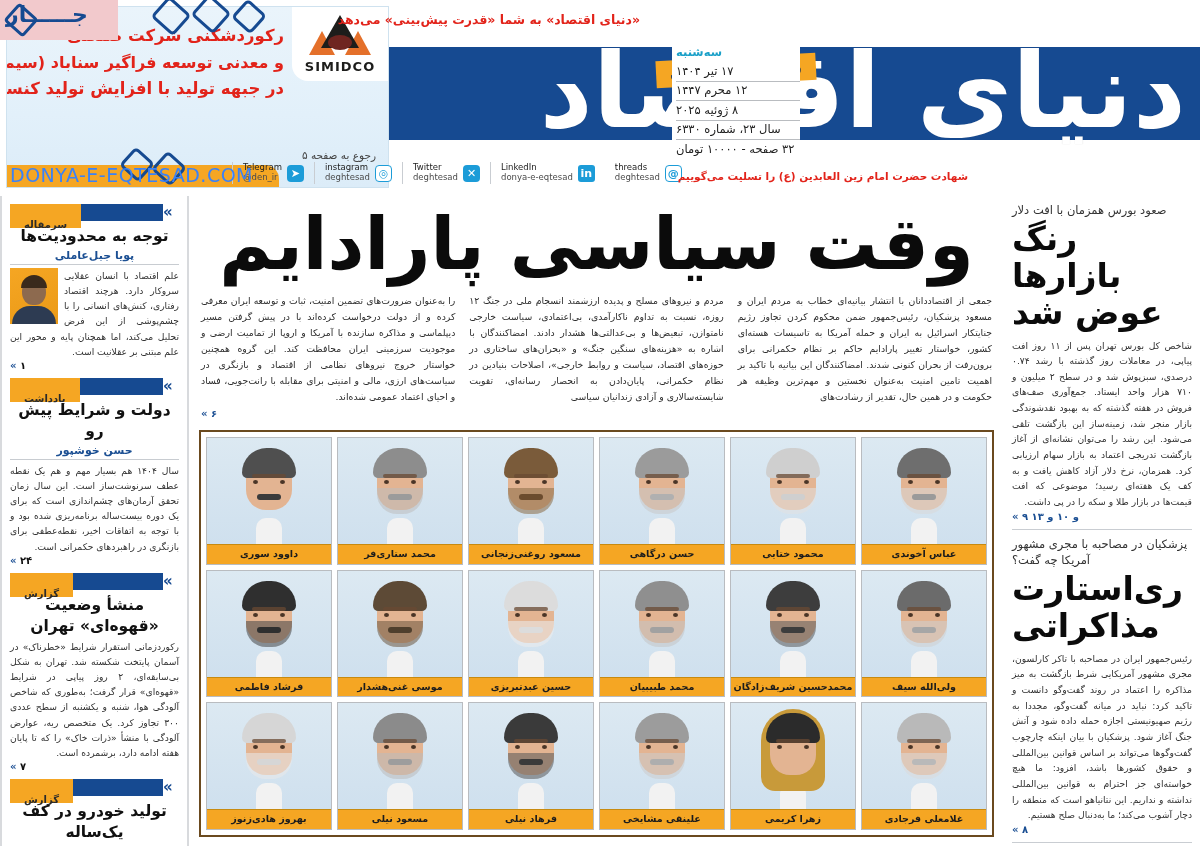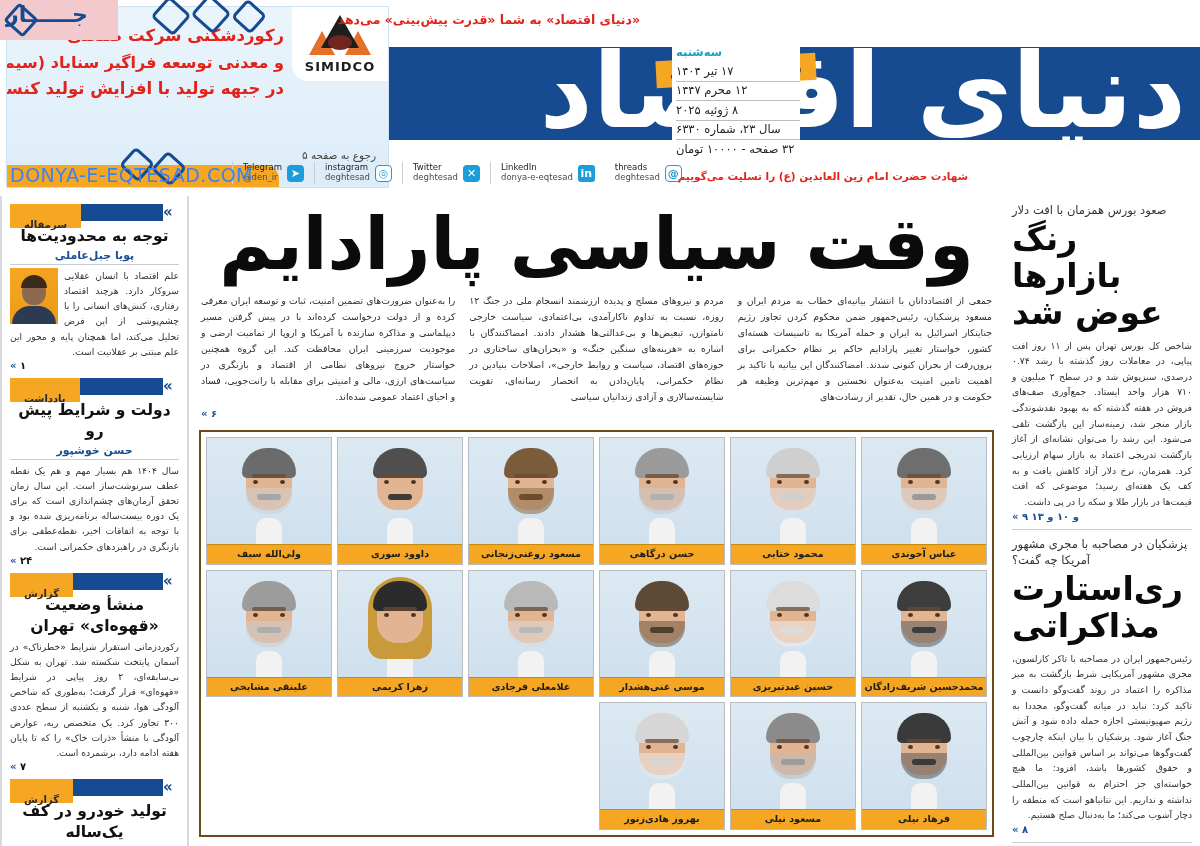--- a/index.html
+++ b/index.html
@@ -555,20 +555,33 @@
                 <span class="eyeL"></span>
                 <span class="eyeR"></span>
                 <span class="mous" style="background:#6b4c2e"></span>
               </div>
               <div class="name">مسعود روغنی‌زنجانی</div>
             </div>
             <div class="cell">
               <div class="ph">
                 <span class="shirt"></span>
                 <span class="face"></span>
+                <span class="beard" style="background:#bdbdbd;opacity:.55"></span>
+                <span class="hair" style="background:#8d8d8d"></span>
+                <span class="brow"></span>
+                <span class="eyeL"></span>
+                <span class="eyeR"></span>
+                <span class="mous" style="background:#9b9b9b"></span>
+              </div>
+              <div class="name">محمد ستاری‌فر</div>
+            </div>
+            <div class="cell">
+              <div class="ph">
+                <span class="shirt"></span>
+                <span class="face"></span>
                 <span class="hair" style="background:#4f4f4f"></span>
                 <span class="brow"></span>
                 <span class="eyeL"></span>
                 <span class="eyeR"></span>
                 <span class="mous" style="background:#3b3b3b"></span>
               </div>
               <div class="name">داوود سوری</div>
             </div>
             <div class="cell">
               <div class="ph">
@@ -593,20 +606,33 @@
                 <span class="eyeL"></span>
                 <span class="eyeR"></span>
                 <span class="mous" style="background:#3d3d3d"></span>
               </div>
               <div class="name">محمدحسین شریف‌زادگان</div>
             </div>
             <div class="cell">
               <div class="ph">
                 <span class="shirt"></span>
                 <span class="face"></span>
+                <span class="beard" style="background:#c4c4c4;opacity:.55"></span>
+                <span class="hair" style="background:#8f8f8f"></span>
+                <span class="brow"></span>
+                <span class="eyeL"></span>
+                <span class="eyeR"></span>
+                <span class="mous" style="background:#a1a1a1"></span>
+              </div>
+              <div class="name">محمد طبیبیان</div>
+            </div>
+            <div class="cell">
+              <div class="ph">
+                <span class="shirt"></span>
+                <span class="face"></span>
                 <span class="beard" style="background:#ececec;opacity:.55"></span>
                 <span class="hair" style="background:#dcdcdc"></span>
                 <span class="brow"></span>
                 <span class="eyeL"></span>
                 <span class="eyeR"></span>
                 <span class="mous" style="background:#dcdcdc"></span>
               </div>
               <div class="name">حسین عبدتبریزی</div>
             </div>
             <div class="cell">
@@ -614,20 +640,33 @@
                 <span class="shirt"></span>
                 <span class="face"></span>
                 <span class="beard" style="background:#6e5840;opacity:.55"></span>
                 <span class="hair" style="background:#5d4a36"></span>
                 <span class="brow"></span>
                 <span class="eyeL"></span>
                 <span class="eyeR"></span>
                 <span class="mous" style="background:#4f3f2d"></span>
               </div>
               <div class="name">موسی غنی‌هشدار</div>
+            </div>
+            <div class="cell">
+              <div class="ph">
+                <span class="shirt"></span>
+                <span class="face"></span>
+                <span class="beard" style="background:#454545;opacity:.55"></span>
+                <span class="hair" style="background:#2f2f2f"></span>
+                <span class="brow"></span>
+                <span class="eyeL"></span>
+                <span class="eyeR"></span>
+                <span class="mous" style="background:#2f2f2f"></span>
+              </div>
+              <div class="name">فرشاد فاطمی</div>
             </div>
             <div class="cell">
               <div class="ph">
                 <span class="shirt"></span>
                 <span class="face"></span>
                 <span class="beard" style="background:#dadada;opacity:.55"></span>
                 <span class="hair" style="background:#b9b9b9"></span>
                 <span class="brow"></span>
                 <span class="eyeL"></span>
                 <span class="eyeR"></span>

